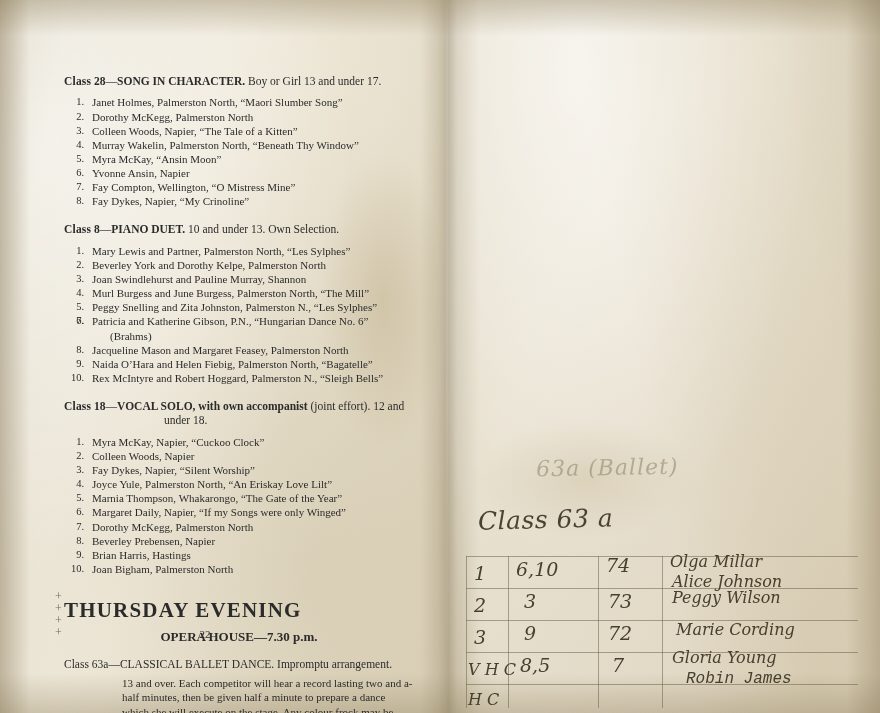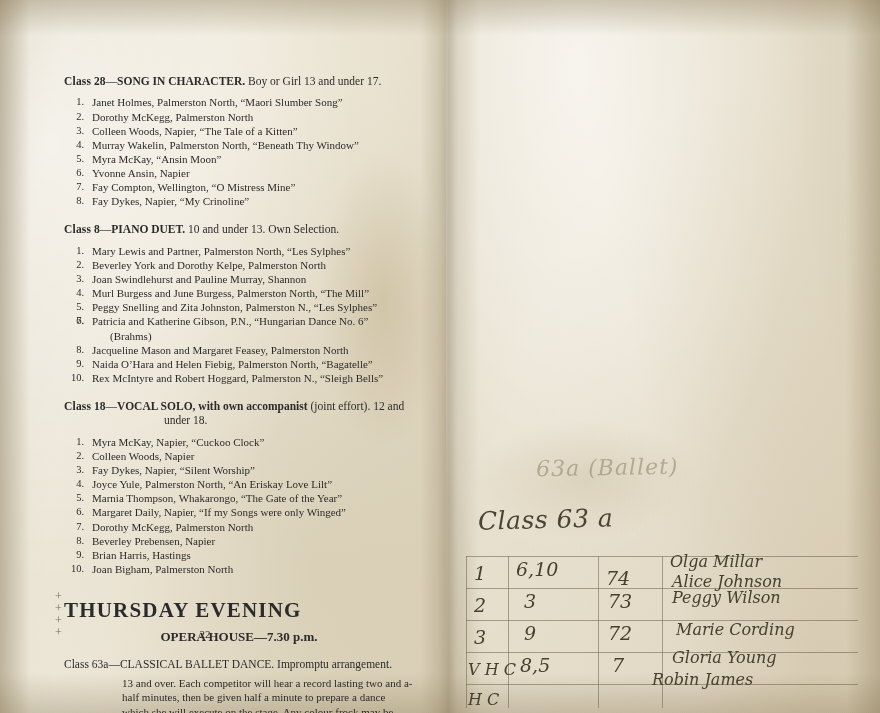--- a/index.html
+++ b/index.html
@@ -328,34 +328,34 @@
     <div class="vline" style="left:196px; top:0;   height:152px;"></div>
     <div class="hline" style="left:0;   top:0px;   width:392px;"></div>
     <div class="hline" style="left:0;   top:32px;  width:392px;"></div>
     <div class="hline" style="left:0;   top:64px;  width:392px;"></div>
     <div class="hline" style="left:0;   top:96px;  width:392px;"></div>
     <div class="hline" style="left:0;   top:128px; width:392px;"></div>
   </div>
 
   <div class="cell" style="left:474px; top:562px;">1</div>
   <div class="cell" style="left:516px; top:558px;">6,10</div>
-  <div class="cell" style="left:606px; top:567px;">74</div>
+  <div class="cell" style="left:606px; top:554px;">74</div>
   <div class="cell small" style="left:670px; top:552px;">Olga Millar</div>
   <div class="cell small" style="left:672px; top:572px;">Alice Johnson</div>
 
   <div class="cell" style="left:474px; top:594px;">2</div>
   <div class="cell" style="left:524px; top:590px;">3</div>
   <div class="cell" style="left:608px; top:590px;">73</div>
   <div class="cell small" style="left:672px; top:588px;">Peggy Wilson</div>
 
   <div class="cell" style="left:474px; top:626px;">3</div>
   <div class="cell" style="left:524px; top:622px;">9</div>
   <div class="cell" style="left:608px; top:622px;">72</div>
   <div class="cell small" style="left:676px; top:620px;">Marie Cording</div>
 
   <div class="cell small" style="left:468px; top:660px;">V H C</div>
   <div class="cell" style="left:520px; top:654px;">8,5</div>
   <div class="cell" style="left:612px; top:654px;">7</div>
   <div class="cell small" style="left:672px; top:648px;">Gloria Young</div>
-  <div class="cell small" style="left:652px; top:670px;">Robin James</div>
+  <div class="cell small" style="left:686px; top:670px;font-family:Liberation Mono, monospace;">Robin James</div>
 
   <div class="cell small" style="left:468px; top:690px;">H C</div>
 </div>
 
 </body></html>

